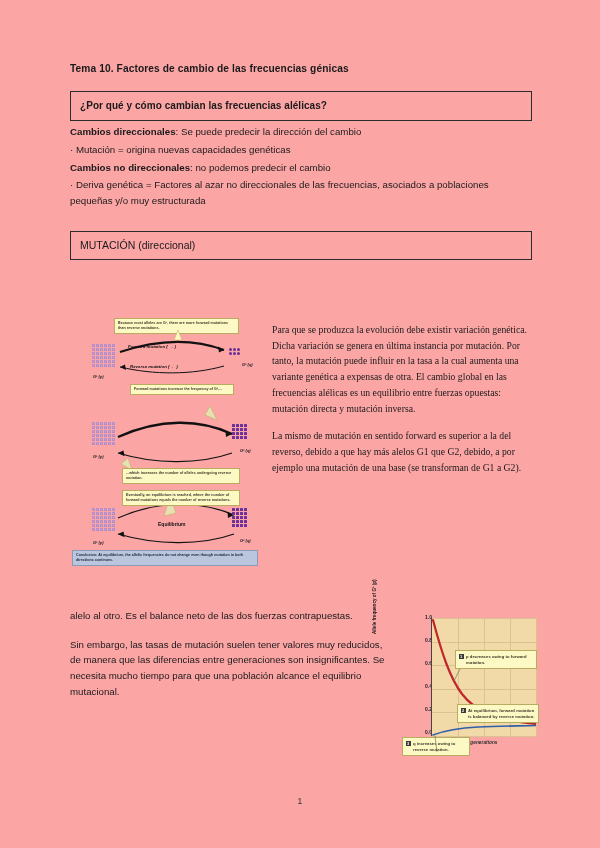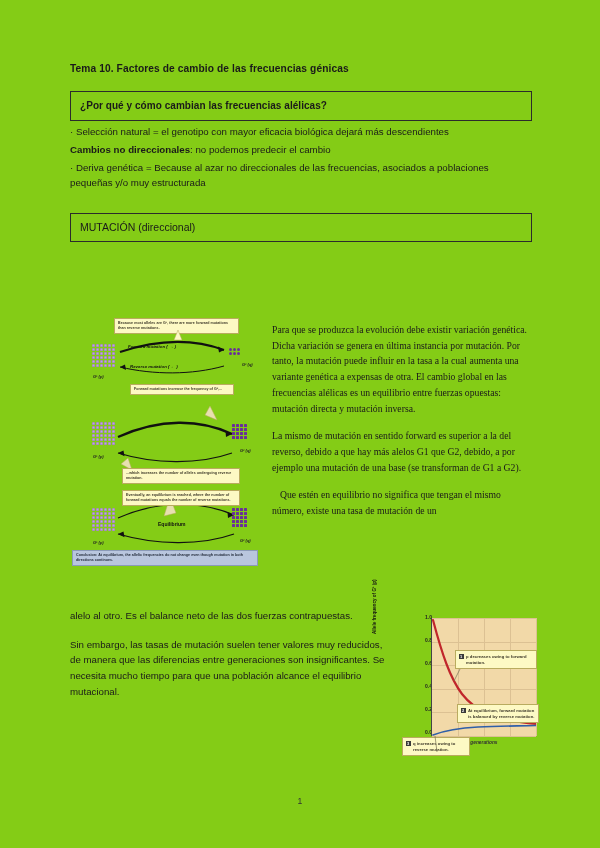--- a/index.html
+++ b/index.html
@@ -13,21 +13,21 @@
     position: relative;
     font-family: "Liberation Sans", sans-serif;
     color: #1a1a1a;
     overflow: hidden;
   }
   .page {
     position: absolute;
     left: 0; top: 0;
     width: 600px;
     height: 848px;
-    background: #84cc16;
+    background: #fca5a5;
   }
   .content {
     position: absolute;
     left: 70px;
     top: 62px;
     width: 462px;
   }
   .doc-title {
     font-size: 10.2px;
     font-weight: bold;
@@ -256,26 +256,29 @@
 <div class="page">
 
   <div class="content">
 
     <div class="doc-title">Tema 10. Factores de cambio de las frecuencias génicas</div>
 
     <div class="boxed q">
       <span>¿Por qué y cómo cambian las frecuencias alélicas?</span>
     </div>
 
-    <div class="para">· Selección natural = el genotipo con mayor eficacia biológica dejará más descendientes</div>
+    <div class="para">
+      <b>Cambios direccionales</b><span>: Se puede predecir la dirección del cambio</span>
+    </div>
+    <div class="para">· Mutación = origina nuevas capacidades genéticas</div>
 
     <div class="para">
       <b>Cambios no direccionales</b><span>: no podemos predecir el cambio</span>
     </div>
-    <div class="para" style="margin-bottom:22px;">· Deriva genética = Because al azar no direccionales de las frecuencias, asociados a poblaciones pequeñas y/o muy estructurada</div>
+    <div class="para" style="margin-bottom:22px;">· Deriva genética = Factores al azar no direccionales de las frecuencias, asociados a poblaciones pequeñas y/o muy estructurada</div>
 
     <div class="boxed mut">
       <span>MUTACIÓN (direccional)</span>
     </div>
 
   </div>
 
   <div class="figrow">
 
     <div class="fig-left">
@@ -481,21 +484,20 @@
         <div class="glabel" style="left:148px; top:216px;">G² (q)</div>
 
         <div class="callout blue" style="left:-20px; top:228px; width:186px;">Conclusion: At equilibrium, the allelic frequencies do not change even though mutation in both directions continues.</div>
 
       </div>
     </div>
 
     <div class="col-right">
       <p>Para que se produzca la evolución debe existir variación genética. Dicha variación se genera en última instancia por mutación. Por tanto, la mutación puede influir en la tasa a la cual aumenta una variante genética a expensas de otra. El cambio global en las frecuencias alélicas es un equilibrio entre fuerzas opuestas: mutación directa y mutación inversa.</p>
       <p>La mismo de mutación en sentido forward es superior a la del reverso, debido a que hay más alelos G1 que G2, debido, a por ejemplo una mutación de una base (se transforman de G1 a G2).</p>
-      <p style="text-indent:8px;">Que estén en equilibrio no significa que tengan el mismo número, existe una tasa de mutación de un</p>
     </div>
 
   </div>
 
   <div class="bottom-text">
     <p>alelo al otro. Es el balance neto de las dos fuerzas contrapuestas.</p>
     <p>Sin embargo, las tasas de mutación suelen tener valores muy reducidos, de manera que las diferencias entre generaciones son insignificantes. Se necesita mucho tiempo para que una población alcance el equilibrio mutacional.</p>
   </div>
 
   <div class="chart-wrap">

